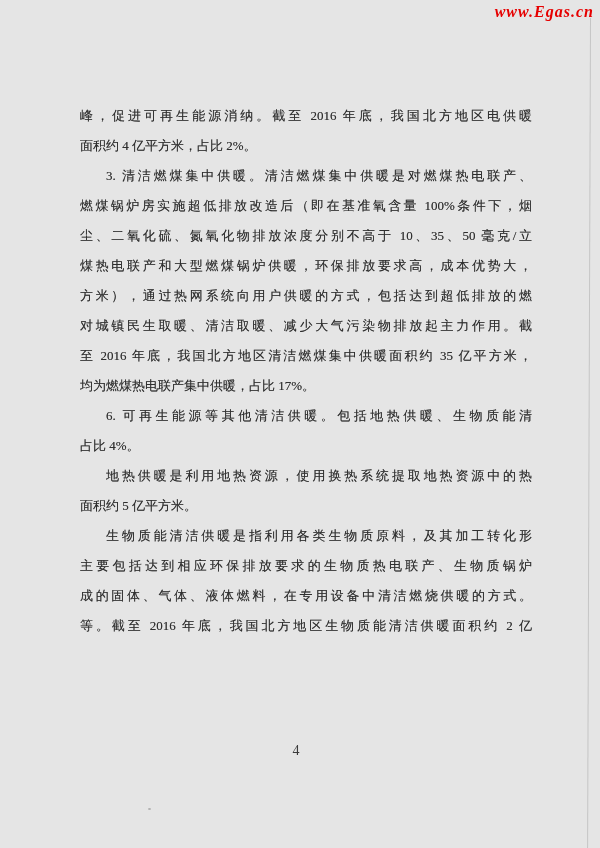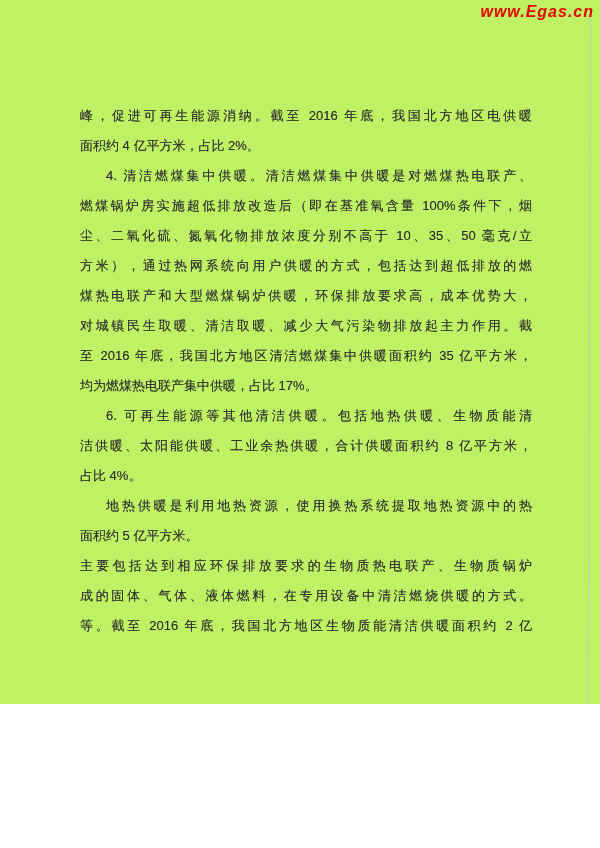--- a/index.html
+++ b/index.html
@@ -1,22 +1,22 @@
 <!DOCTYPE html>
 <html><head>
 <meta charset="utf-8">
 <style>
   html, body { margin: 0; padding: 0; background: #ffffff; }
   .page {
     position: relative;
     width: 600px;
-    height: 704px;
-    background: #bef264;
+    height: 848px;
+    background: #e5e5e5;
     overflow: hidden;
-    font-family: Liberation Sans, sans-serif;
+    font-family: Liberation Serif, serif;
   }
   .watermark {
     position: absolute;
     top: 3px;
     right: 6px;
     color: #e60000;
     font-style: italic;
     font-weight: bold;
     font-size: 16px;
     letter-spacing: 1px;
@@ -74,33 +74,33 @@
 
 <div class="page">
 
   <div class="watermark">www.Egas.cn</div>
 
   <div class="scan-line"></div>
 
   <div class="body-text">
     <div class="ln">峰，促进可再生能源消纳。截至 2016 年底，我国北方地区电供暖</div>
     <div class="ln last">面积约 4 亿平方米，占比 2%。</div>
-    <div class="ln indent">4. 清洁燃煤集中供暖。清洁燃煤集中供暖是对燃煤热电联产、</div>
+    <div class="ln indent">3. 清洁燃煤集中供暖。清洁燃煤集中供暖是对燃煤热电联产、</div>
     <div class="ln">燃煤锅炉房实施超低排放改造后（即在基准氧含量 100%条件下，烟</div>
     <div class="ln">尘、二氧化硫、氮氧化物排放浓度分别不高于 10、35、50 毫克/立</div>
+    <div class="ln">煤热电联产和大型燃煤锅炉供暖，环保排放要求高，成本优势大，</div>
     <div class="ln">方米），通过热网系统向用户供暖的方式，包括达到超低排放的燃</div>
-    <div class="ln">煤热电联产和大型燃煤锅炉供暖，环保排放要求高，成本优势大，</div>
     <div class="ln">对城镇民生取暖、清洁取暖、减少大气污染物排放起主力作用。截</div>
     <div class="ln">至 2016 年底，我国北方地区清洁燃煤集中供暖面积约 35 亿平方米，</div>
     <div class="ln last">均为燃煤热电联产集中供暖，占比 17%。</div>
     <div class="ln indent">6. 可再生能源等其他清洁供暖。包括地热供暖、生物质能清</div>
-    <div class="ln">洁供暖、太阳能供暖、工业余热供暖，合计供暖面积约 8 亿平方米，</div>
     <div class="ln last">占比 4%。</div>
     <div class="ln indent">地热供暖是利用地热资源，使用换热系统提取地热资源中的热</div>
     <div class="ln last">面积约 5 亿平方米。</div>
+    <div class="ln indent">生物质能清洁供暖是指利用各类生物质原料，及其加工转化形</div>
     <div class="ln">主要包括达到相应环保排放要求的生物质热电联产、生物质锅炉</div>
     <div class="ln">成的固体、气体、液体燃料，在专用设备中清洁燃烧供暖的方式。</div>
     <div class="ln">等。截至 2016 年底，我国北方地区生物质能清洁供暖面积约 2 亿</div>
   </div>
 
   <div class="page-footer">4</div>
 
   <div class="speck"></div>
 
 </div>

